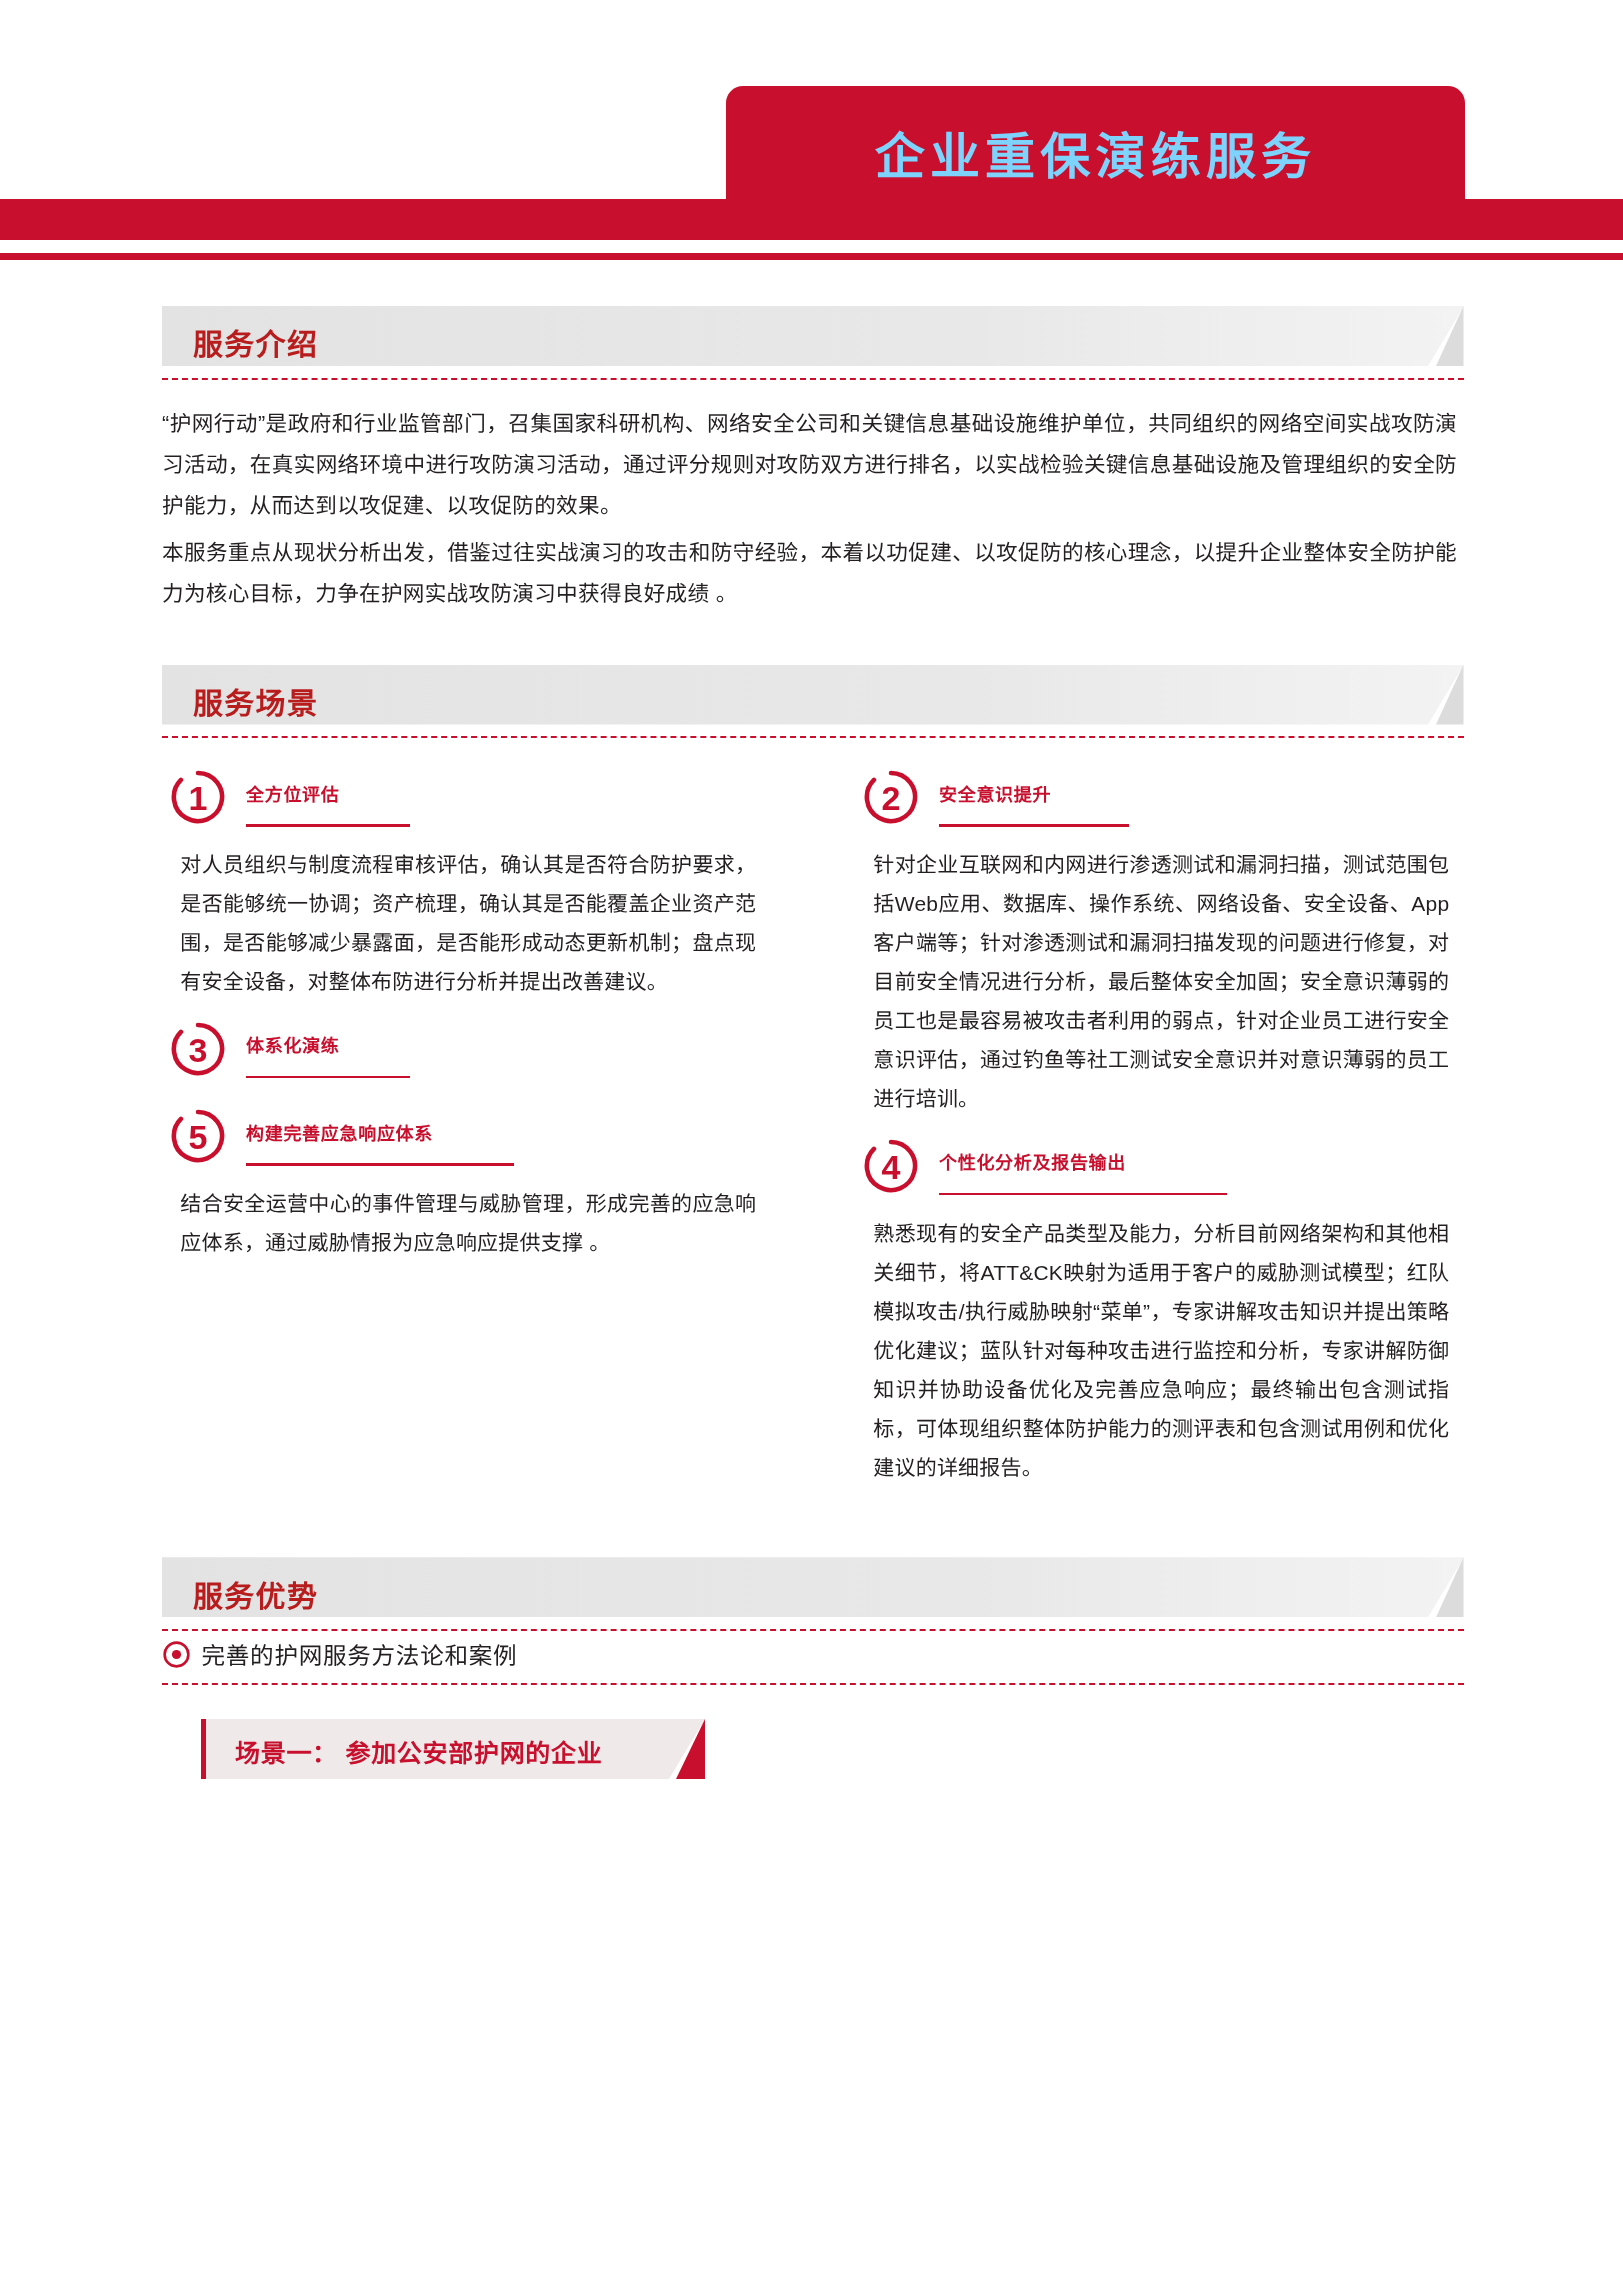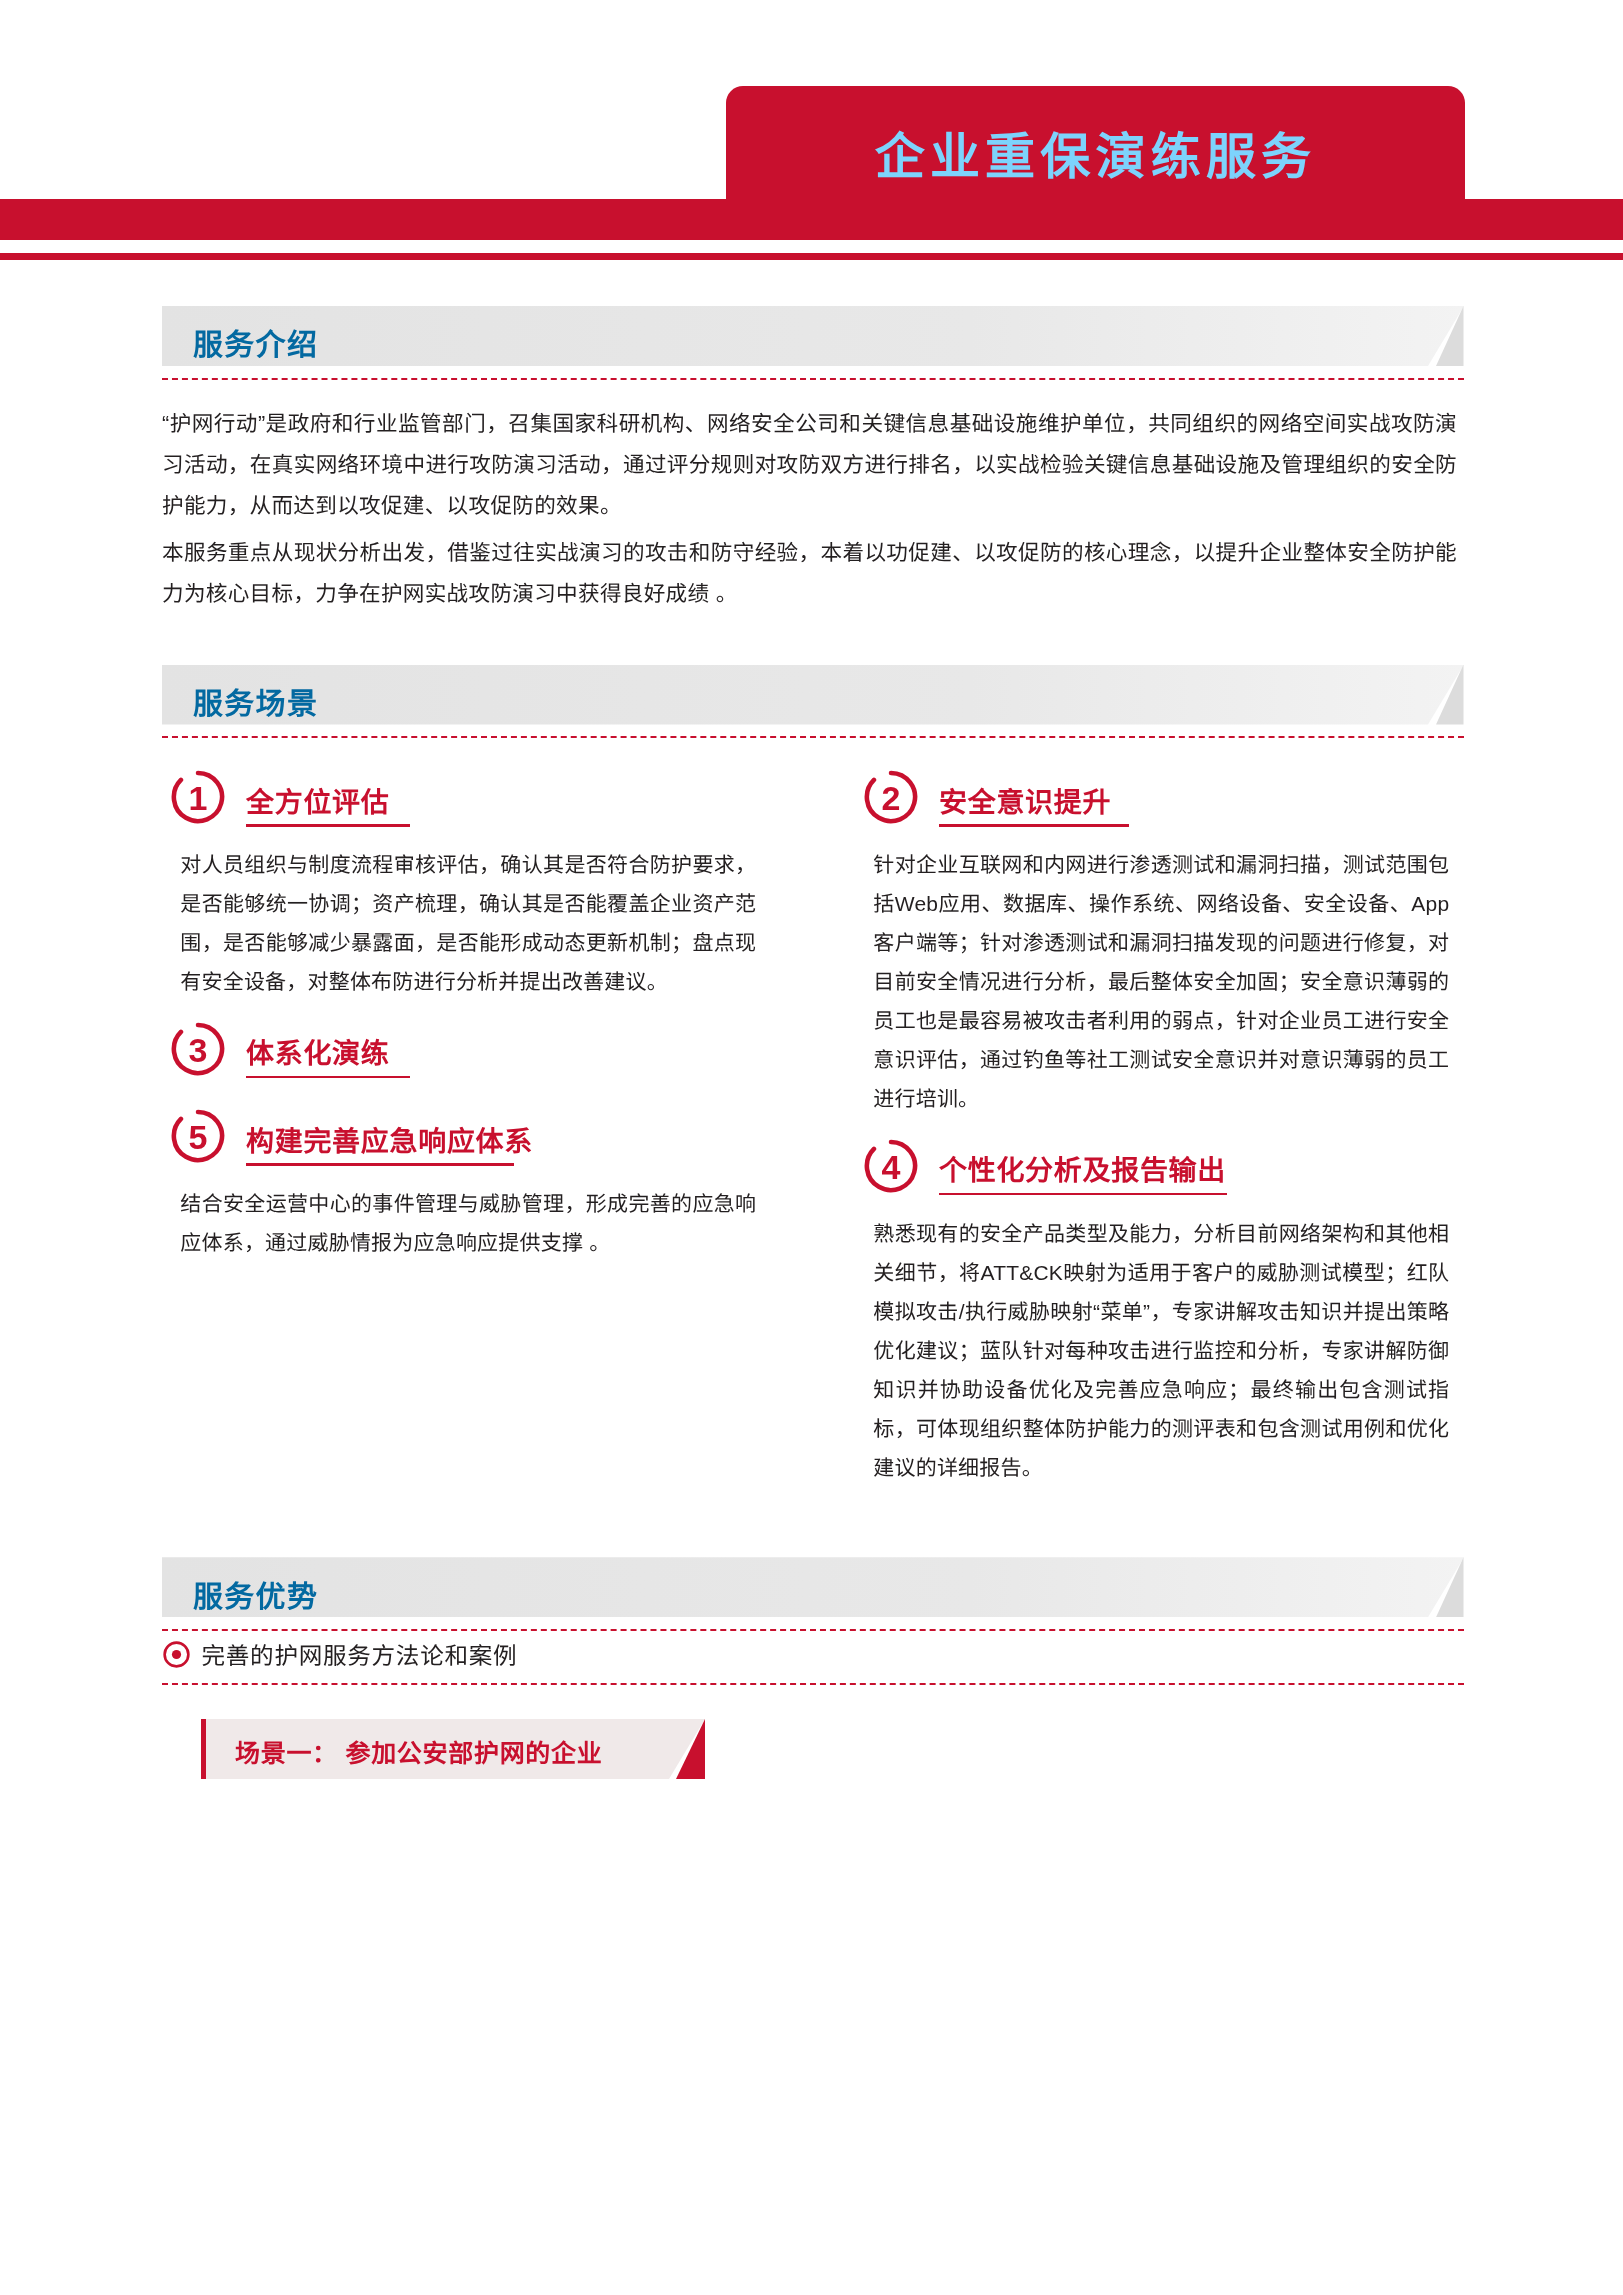--- a/index.html
+++ b/index.html
@@ -89,21 +89,21 @@
     height: 60px;
     background: #dcdcdc;
     clip-path: polygon(27.5px 0, 27.5px 60px, 0 60px);
   }
   .band-title {
     position: absolute;
     left: 31px;
     top: 14.4px;
     font-size: 30px;
     font-weight: bold;
-    color: #0369a1;
+    color: #b91c1c;
     letter-spacing: 1.3px;
   }
   .dashed {
     border-top: 2px dashed #c8102e;
     margin-top: 11.8px;
     width: 1302px;
   }
 
   
   .intro {
@@ -163,21 +163,21 @@
     text-align: center;
     font-size: 34px;
     font-weight: bold;
     color: #c8102e;
     font-family: "Liberation Sans", "DejaVu Sans", sans-serif;
   }
   .item-title {
     position: absolute;
     left: 84px;
     top: 10.5px;
-    font-size: 28px;
+    font-size: 18px;
     font-weight: bold;
     color: #c8102e;
     letter-spacing: 0.7px;
     padding-bottom: 9.2px;
   }
   .item-title-underline {
     position: absolute;
     left: 84px;
     top: 55px;
     height: 2.6px;

